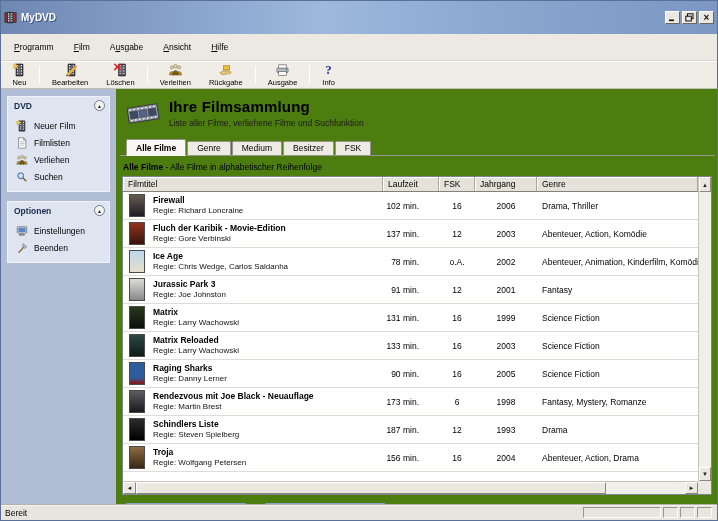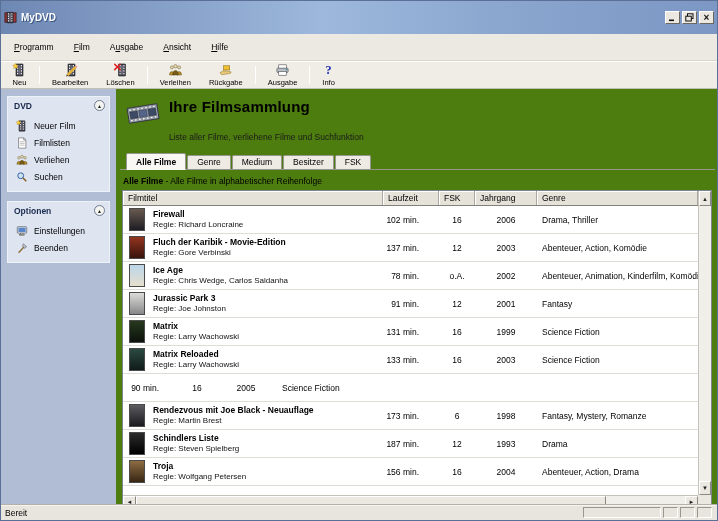--- a/index.html
+++ b/index.html
@@ -48,21 +48,21 @@
     justify-content:center; color:#222; }
   .pitems { padding:3px 0 6px 0; }
   .pitem { display:flex; align-items:center; gap:6px; padding:2.5px 4px 2.5px 8px; font-size:8.5px; }
   .pitem .ic { width:12px; height:12px; display:block; flex:none; }
 
   
   .content { flex:1; position:relative; background:#4d7c0f; padding:6px 0 0 4px; }
   .pagehead { display:flex; gap:9px; padding:3px 0 0 6px; align-items:flex-start; }
   .bigicon { width:34px; height:28px; display:block; margin-top:1px; }
   .ph-title { font-size:15px; font-weight:bold; letter-spacing:.2px; }
-  .ph-sub { font-size:8.5px; margin-top:17px; color:#1a1a1a; }
+  .ph-sub { font-size:8.5px; margin-top:3px; color:#1a1a1a; }
 
   .tabs { display:flex; align-items:flex-end; margin-top:11px; padding-left:6px;
     border-bottom:1px solid #96968e; height:17px; margin-right:2px; }
   .tab { font-size:8.5px; background:#edebe4; border:1px solid #96968e; border-bottom:none;
     border-radius:2px 2px 0 0; padding:2px 9px; height:14px; margin-right:1px; line-height:9px; }
   .tab.active { background:#f8f7f3; font-weight:bold; height:17px; padding-top:4px;
     margin-bottom:-1px; border-bottom:1px solid #f8f7f3; position:relative; z-index:2; }
 
   .caption { margin:6px 0 4px 3px; font-size:8.5px; }
   .caption b { font-size:8.5px; }
@@ -464,20 +464,27 @@
                   <div class="t1">Matrix Reloaded</div>
                    <div class="t2">Regie: Larry Wachowski</div>
                 </div>
               </div>
             <div class="rc c-run">133 min.</div>
             <div class="rc c-fsk">16</div>
             <div class="rc c-year">2003</div>
             <div class="rc c-genre">Science Fiction</div>
           </div>
           <div class="trow">
+            <div class="c-title">
+                <div class="thumb" style="background:linear-gradient(180deg,#2d5d9d 70%,#8c1212)"></div>
+              <div>
+                  <div class="t1">Raging Sharks</div>
+                   <div class="t2">Regie: Danny Lerner</div>
+                </div>
+              </div>
             <div class="rc c-run">90 min.</div>
             <div class="rc c-fsk">16</div>
             <div class="rc c-year">2005</div>
             <div class="rc c-genre">Science Fiction</div>
           </div>
           <div class="trow">
             <div class="c-title">
                 <div class="thumb" style="background:linear-gradient(180deg,#5c5c60,#1b1b1f)"></div>
               <div>
                   <div class="t1">Rendezvous mit Joe Black - Neuauflage</div>

